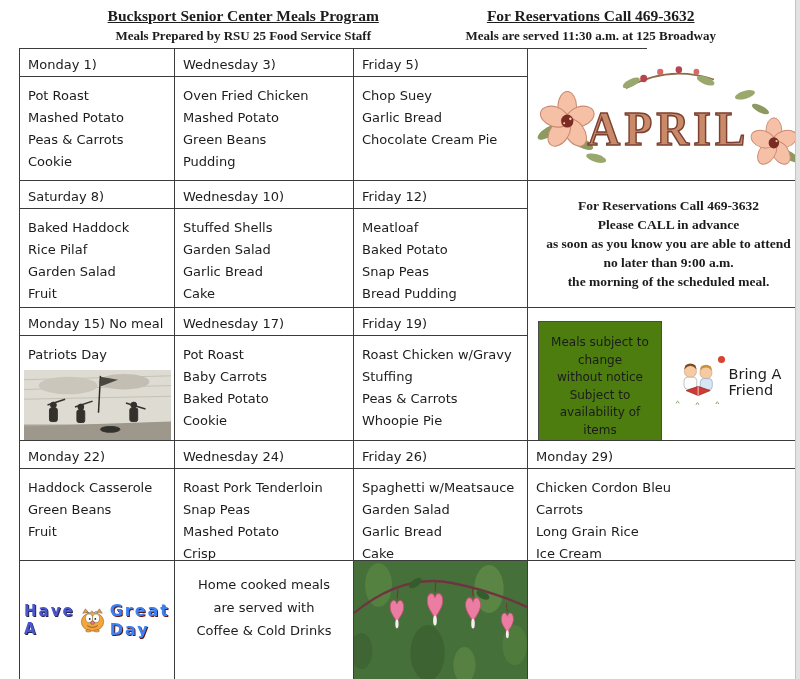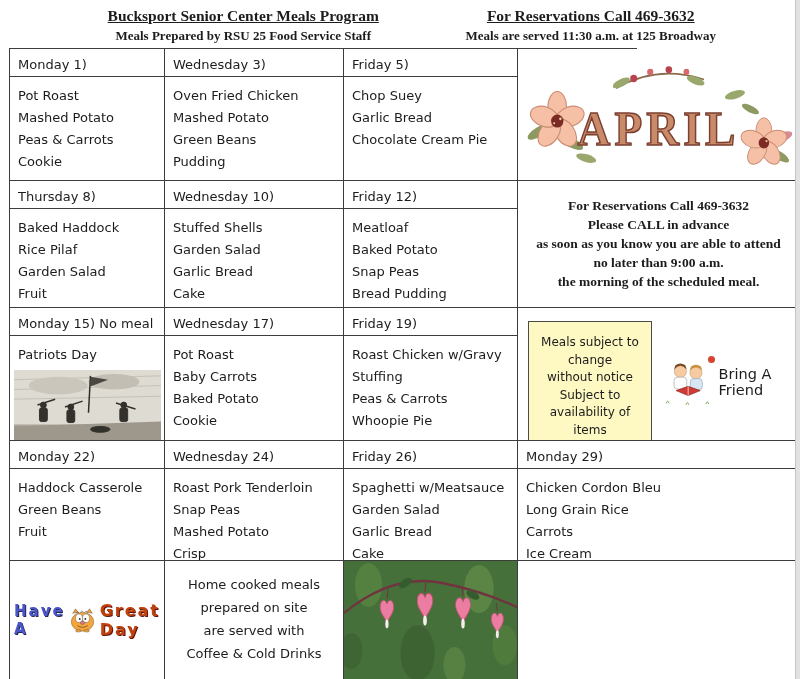--- a/index.html
+++ b/index.html
@@ -22,21 +22,21 @@
     font-family:"Liberation Serif", serif; font-weight:bold; font-size:15.5px;
     text-decoration:underline;
   }
   .h-sub {
     font-family:"Liberation Serif", serif; font-weight:bold; font-size:13px;
     margin-top:3px;
     text-align:center;
   }
   
   .grid {
-    margin-left:9px; width:628px;
+    margin-left:19px; width:628px;
     display:grid;
     grid-template-columns:155px 179px 174px 282px;
     grid-template-rows:132px 127px 133px 120px 119px;
     border-top:1px solid #3c3c3c;
     border-left:1px solid #3c3c3c;
   }
   .cell {
     border-right:1px solid #3c3c3c;
     border-bottom:1px solid #3c3c3c;
     overflow:hidden; background:#fff;
@@ -51,39 +51,39 @@
   .art-cell svg.fill { display:block; width:100%; height:100%; }
   .note-serif {
     font-family:"Liberation Serif", serif; font-weight:bold;
     font-size:13.5px; line-height:19px; text-align:center;
     padding:15px 6px 0;
   }
   .subject-wrap { display:flex; gap:10px; height:100%; padding:13px 10px 6px; }
   .subject-box {
     width:124px; border:1px solid #4a4a4a; text-align:center;
     font-size:12px; line-height:17.5px; padding:12px 4px;
-    align-self:flex-start; background:#fef9c3;
+    align-self:flex-start; background:#4d7c0f;
   }
   .friend-side { flex:1; display:flex; flex-direction:row; align-items:center; padding-top:4px; }
   .friend-side svg { width:82px; height:68px; }
   .bring-label { font-size:14.5px; margin-top:5px; }
   .welcome { text-align:center; font-size:13px; line-height:25px; padding-top:14px; }
   .welcome .u { text-decoration:underline; }
   .home-note { text-align:center; font-size:13px; line-height:23px; padding-top:12px; }
   .garfield-cell {
     display:flex; align-items:center;
     justify-content:space-between; padding:7px 4px 8px;
   }
   .g-top {
     font-weight:bold; font-size:15px; letter-spacing:2px;
     color:#4a56c9; text-shadow:1px 1px 0 #24284f;
   }
   .g-bottom {
     font-weight:bold; font-size:16px; letter-spacing:2px;
-    color:#c2410c; text-shadow:1px 1px 0 #5c150f;
+    color:#3b82f6; text-shadow:1px 1px 0 #5c150f;
   }
   .garfield-cell svg { width:96px; height:58px; }
   .patriots-art { display:block; width:147px; height:72px; margin:4px auto 0; }
 </style>
 </head>
 <body>
 
 <div class="page">
 
   <header class="topbar">
@@ -170,21 +170,21 @@
 
         <ellipse cx="210" cy="42" rx="10" ry="3.6" fill="#9aa86d" transform="rotate(-15 210 42)"></ellipse>
         <ellipse cx="225" cy="55" rx="9" ry="3.2" fill="#8c9a62" transform="rotate(25 225 55)"></ellipse>
         <ellipse cx="66" cy="100" rx="10" ry="3.6" fill="#9aa86d" transform="rotate(15 66 100)"></ellipse>
 
         <text x="136" y="88" text-anchor="middle" font-family="'Liberation Serif', serif" font-size="44" font-weight="bold" letter-spacing="4" fill="#c98a6a" stroke="#7c4030" stroke-width="1.4">APRIL</text>
       </svg>
     </div>
 
     <div class="cell day">
-      <div class="day-head">Thursday 8)</div>
+      <div class="day-head">Saturday 8)</div>
       <div class="items">
         <div class="mi">Baked Haddock</div>
         <div class="mi">Rice Pilaf</div>
         <div class="mi">Garden Salad</div>
         <div class="mi">Fruit</div>
       </div>
     </div>
 
     <div class="cell day">
       <div class="day-head">Wednesday 10)</div>
@@ -327,22 +327,22 @@
         <div class="mi">Garlic Bread</div>
         <div class="mi">Cake</div>
       </div>
     </div>
 
 
     <div class="cell day">
       <div class="day-head">Monday 29)</div>
       <div class="items">
         <div class="mi">Chicken Cordon Bleu</div>
+        <div class="mi">Carrots</div>
         <div class="mi">Long Grain Rice</div>
-        <div class="mi">Carrots</div>
         <div class="mi">Ice Cream</div>
       </div>
     </div>
 
     <div class="cell garfield-cell">
       <div class="g-top">Have A</div>
       <svg viewBox="0 0 100 70">
         <path d="M22 16 L30 3 L38 13 Z" fill="#f29a2e" stroke="#333333"></path>
         <path d="M62 13 L70 3 L78 16 Z" fill="#f29a2e" stroke="#333333"></path>
         <ellipse cx="50" cy="40" rx="32" ry="27" fill="#f5a53a" stroke="#333333"></ellipse>
@@ -355,21 +355,20 @@
         <path d="M35 51 Q50 61 65 51" fill="none" stroke="#333333" stroke-width="1.6"></path>
         <ellipse cx="38" cy="66" rx="8" ry="3.4" fill="#f5a53a" stroke="#333333"></ellipse>
         <ellipse cx="62" cy="66" rx="8" ry="3.4" fill="#f5a53a" stroke="#333333"></ellipse>
       </svg>
       <div class="g-bottom">Great Day</div>
     </div>
 
     <div class="cell">
       <div class="home-note">
         <div>Home cooked meals</div>
-        <div>prepared on site</div>
         <div>are served with</div>
         <div>Coffee &amp; Cold Drinks</div>
       </div>
     </div>
 
     <div class="cell art-cell">
       <svg class="fill" viewBox="0 0 282 118" preserveAspectRatio="none">
         <rect width="282" height="118" fill="#46703a"></rect>
         <circle cx="40" cy="24" r="22" fill="#5d8a44" opacity="0.6"></circle>
         <circle cx="120" cy="92" r="28" fill="#3a5e30" opacity="0.7"></circle>

